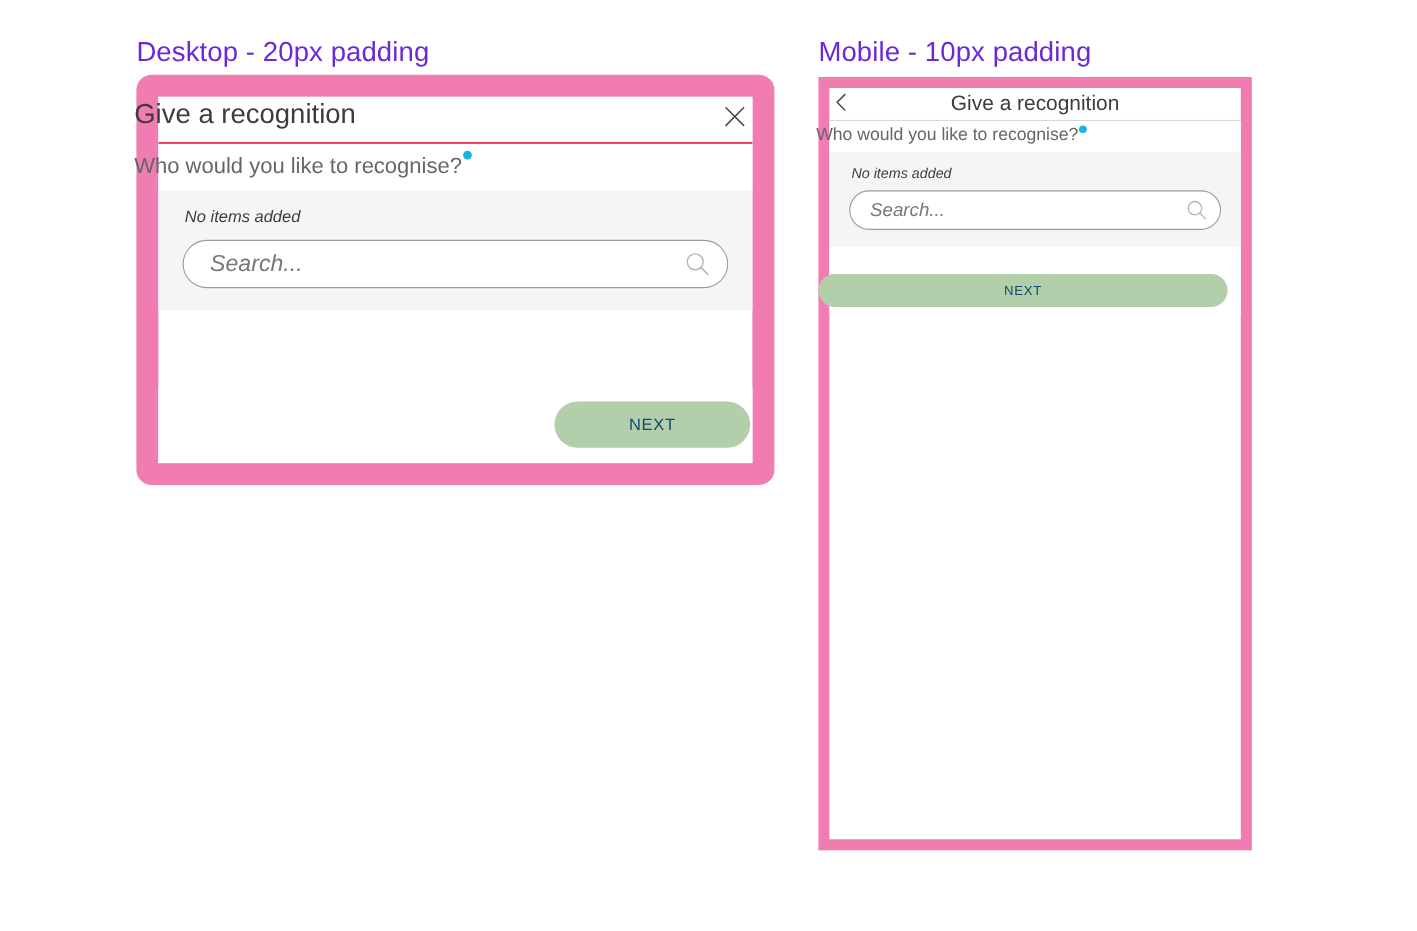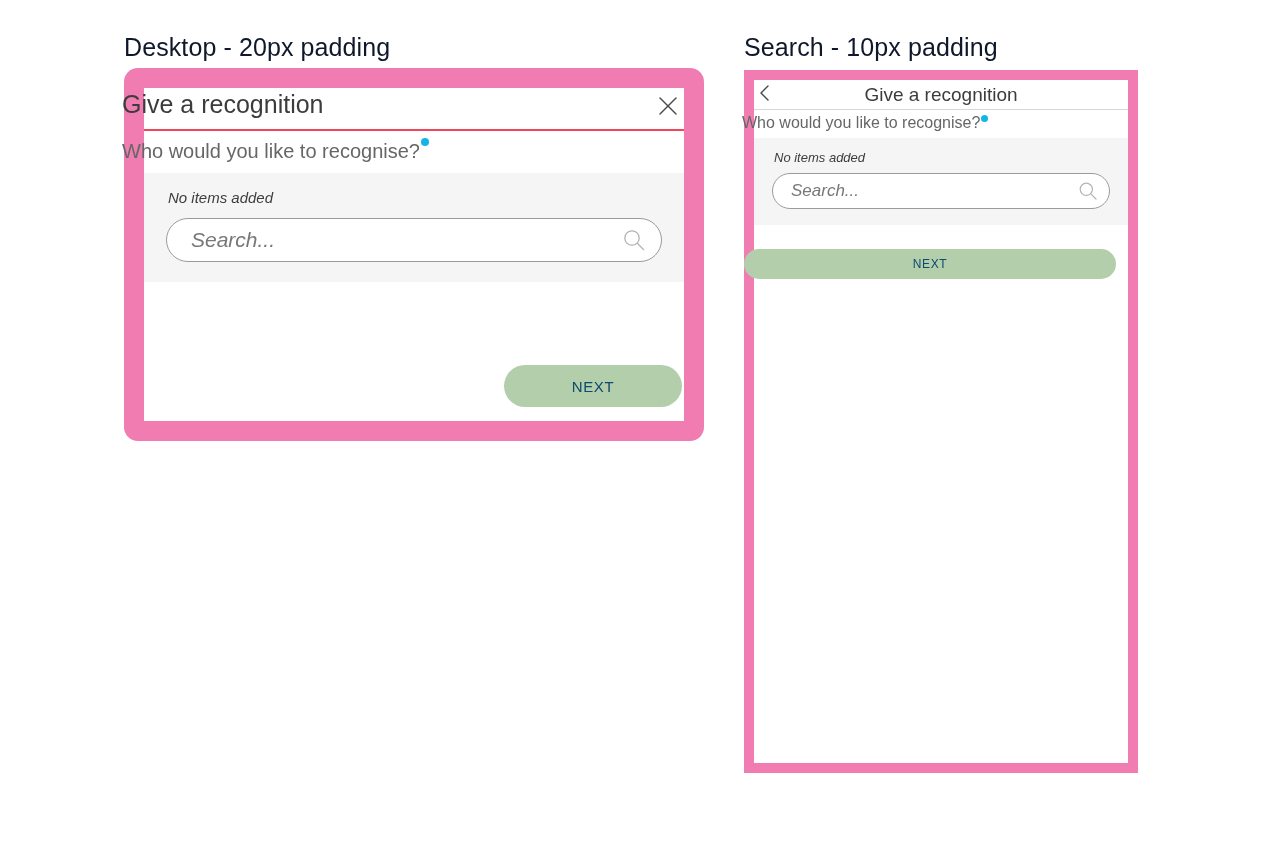--- a/index.html
+++ b/index.html
@@ -9,21 +9,21 @@
     background: #ffffff;
     font-family: "Liberation Sans", sans-serif;
     overflow: hidden;
   }
   .stage { position: relative; width: 1288px; height: 846px; }
 
   
   .caption {
     position: absolute;
     font-size: 25px;
-    color: #0f172a;
+    color: #6d28d9;
     font-family: "Liberation Sans", sans-serif;
     letter-spacing: 0.1px;
     white-space: nowrap;
   }
   #caption-desktop { left: 124px; top: 33px; }
   #caption-mobile  { left: 744px; top: 33px; }
 
   
   #desktop-frame {
     position: absolute;
@@ -281,21 +281,21 @@
         </div>
       </div>
 
       <div class="dlg-footer">
         <button class="btn-next" id="desktop-next">NEXT</button>
       </div>
 
     </div>
   </div>
 
-  <div class="caption" id="caption-mobile">Search - 10px padding</div>
+  <div class="caption" id="caption-mobile">Mobile - 10px padding</div>
 
   <div id="mobile-frame">
     <div id="mobile-screen">
 
       <div class="m-header">
         <div class="m-back">
           <svg viewBox="0 0 18 24" width="18" height="24" fill="none" stroke="currentColor" stroke-width="1.4" stroke-linecap="round" stroke-linejoin="round">
             <polyline points="12,5 5,12 12,19"></polyline>
           </svg>
         </div>

